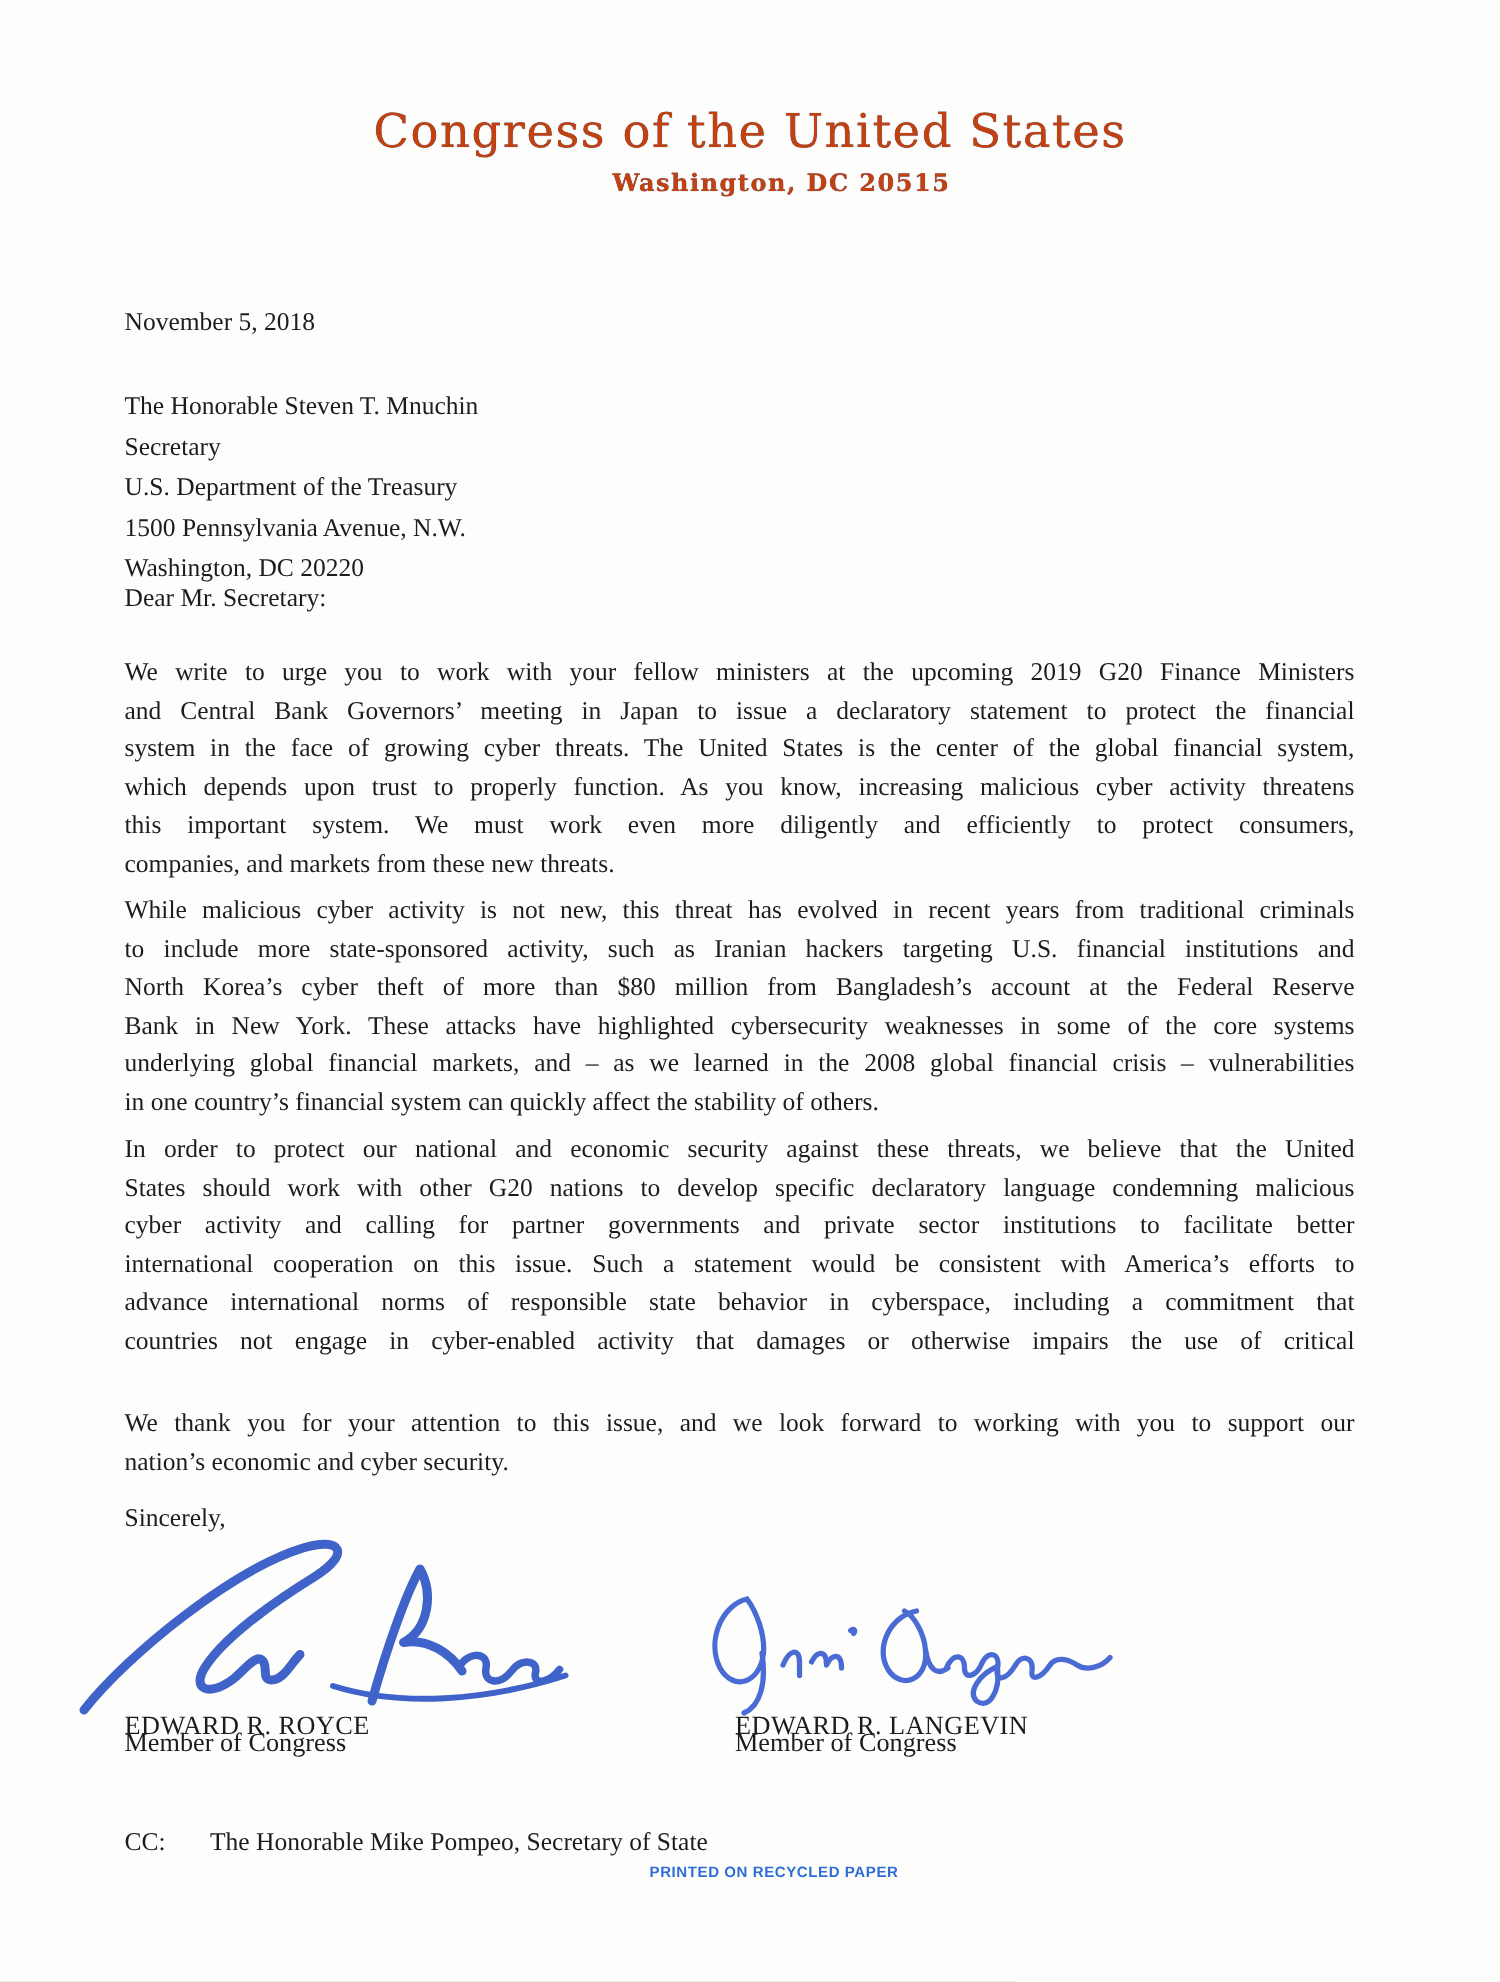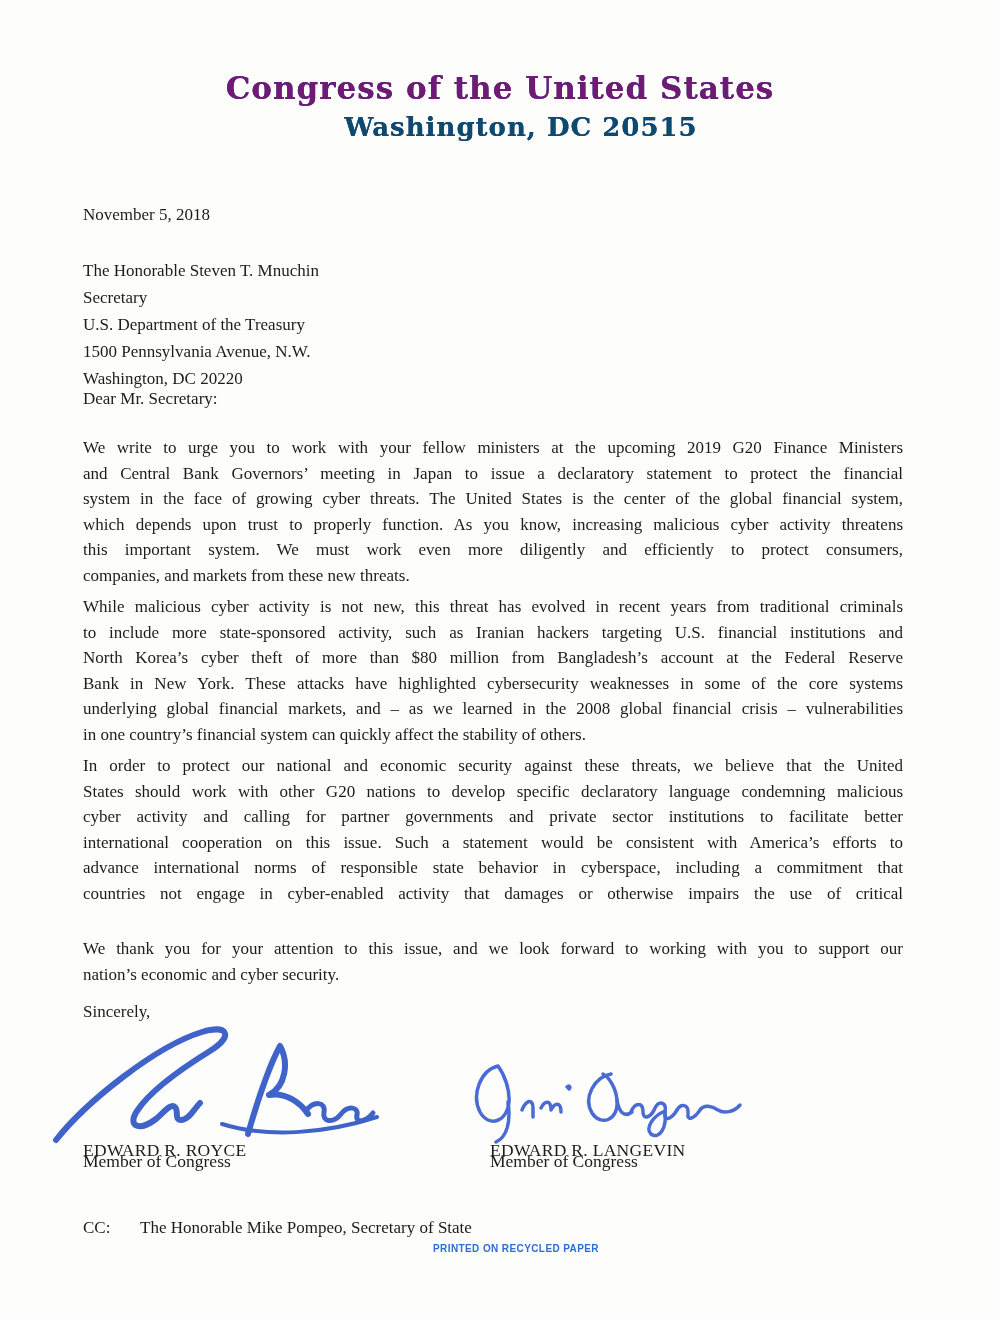--- a/index.html
+++ b/index.html
@@ -9,32 +9,32 @@
     margin:0 auto;
     background:#fdfdfb;
     font-family:"Liberation Serif", serif;
     color:#1c1c1c;
     overflow:hidden;
   }
   
   .letterhead{position:absolute;top:70px;left:0;width:100%;text-align:center;}
   .lh-title{
     font-family:"DejaVu Serif", serif;
-    font-weight:700;
+    font-weight:400;
     font-size:31px;
     letter-spacing:1px;
-    color:#701a75;
+    color:#c2410c;
     text-shadow:0 0 .5px #2b3990;
   }
   .lh-subtitle{
     font-family:"DejaVu Serif", serif;
     font-weight:700;
-    font-size:26px;
+    font-size:16px;
     letter-spacing:1px;
-    color:#0c4a6e;
+    color:#c2410c;
     margin-top:6px;
     text-shadow:0 0 .5px #2b3990;
     padding-left:42px;
   }
   
   .block{position:absolute;left:83px;width:820px;font-size:17px;}
   .date{top:205px;}
   .recipient{top:257px;line-height:27px;}
   .salutation{top:389px;}
   .para{line-height:25.5px;}

